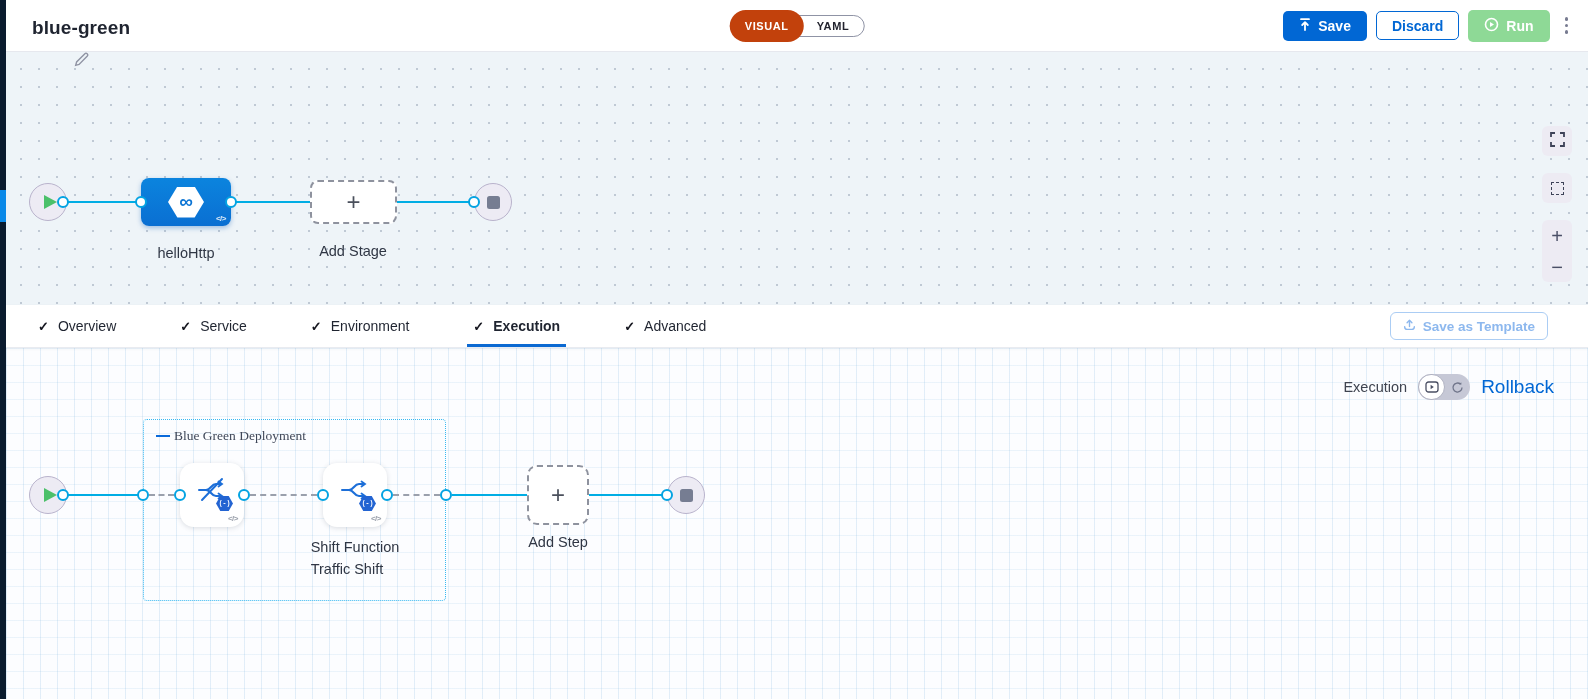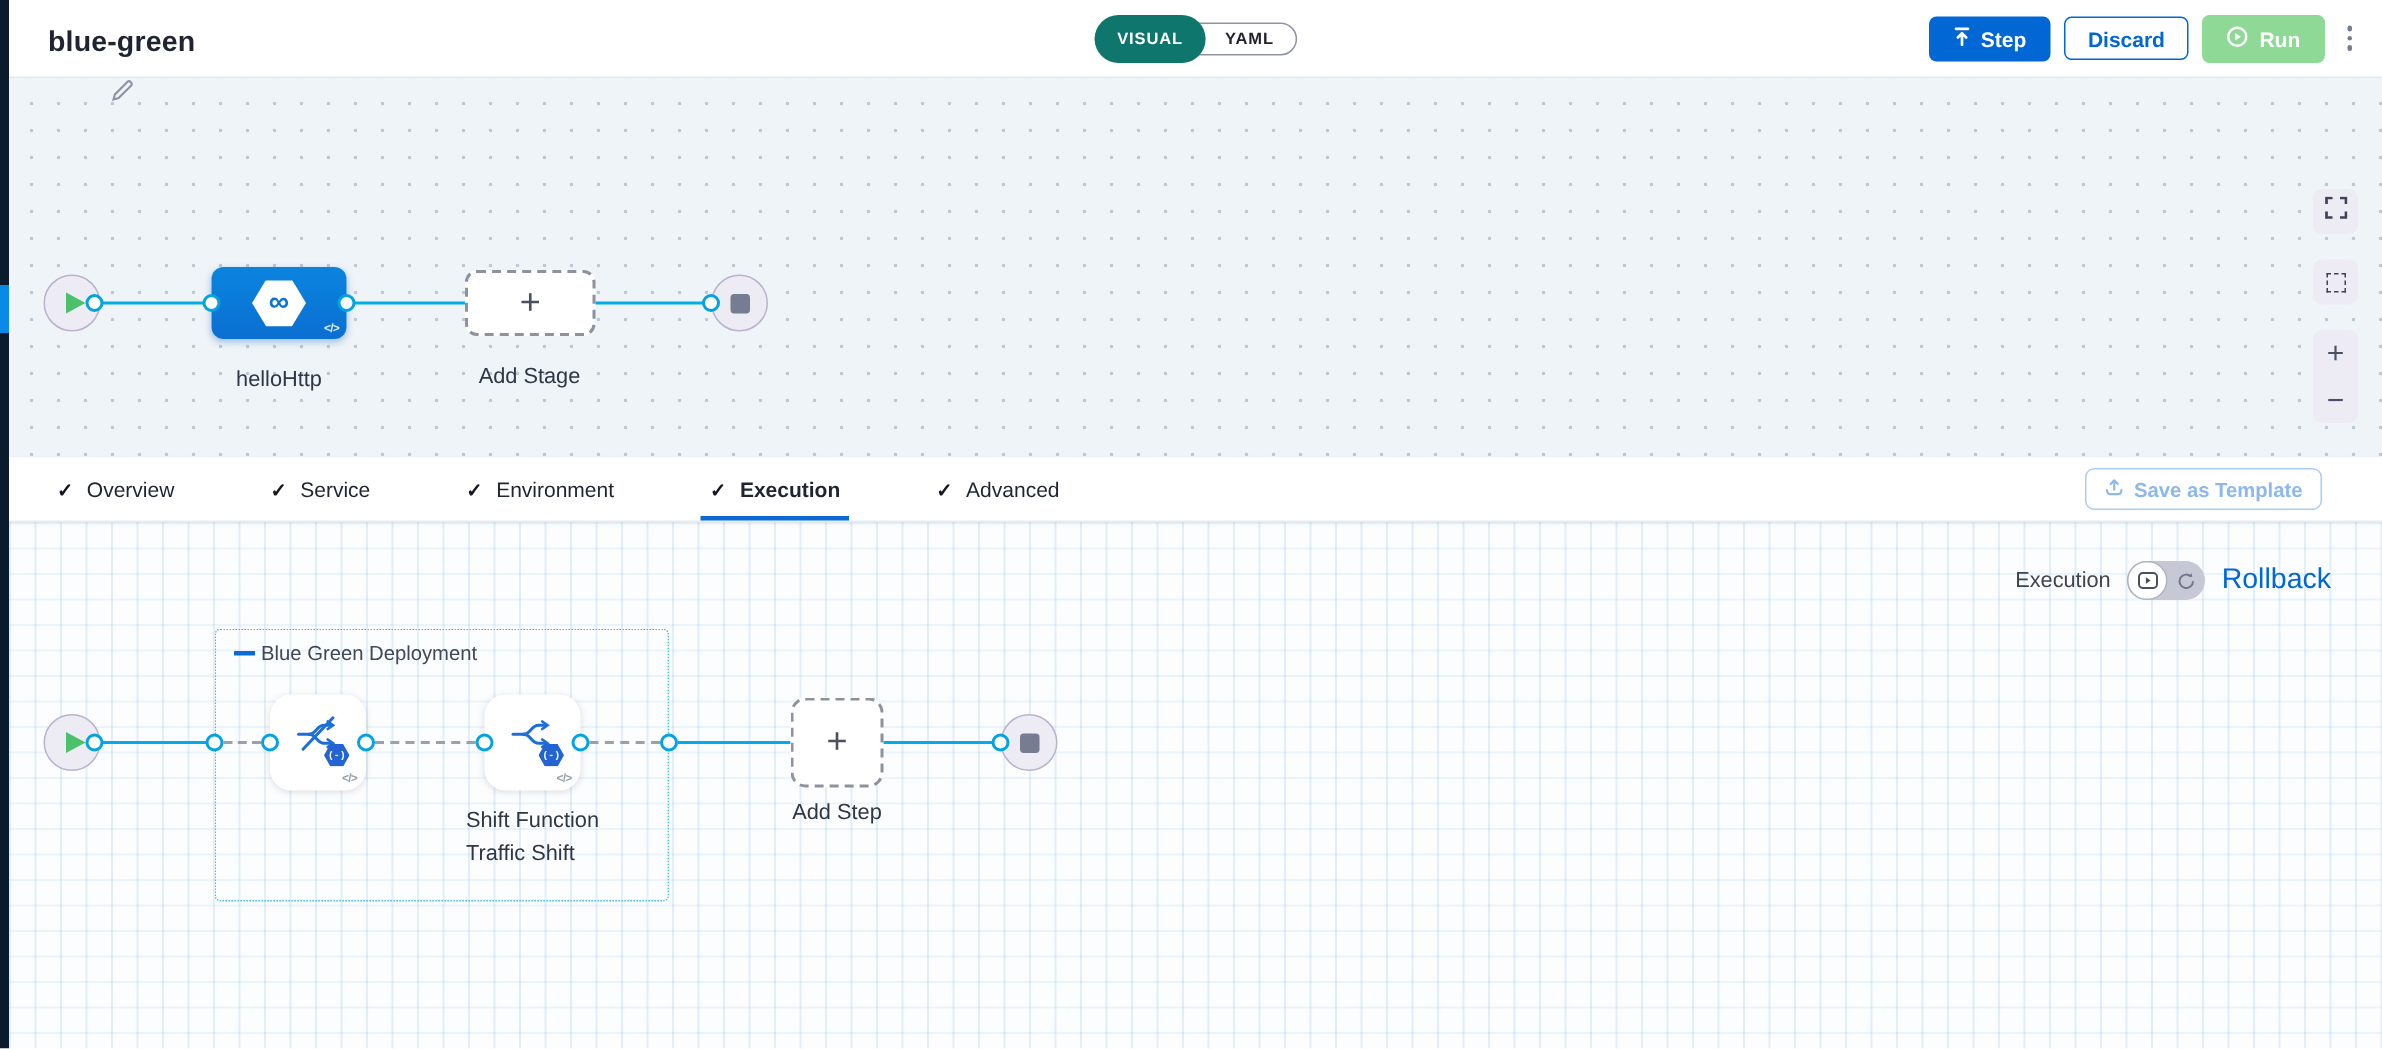--- a/index.html
+++ b/index.html
@@ -11,21 +11,21 @@
   .left-strip .strip-accent { position:absolute; left:0; top:190px; width:6px; height:32px; background:#0a89e8; }
 
   
   .header { position:absolute; left:6px; right:0; top:0; height:52px; background:#fff; border-bottom:1px solid #e6e8ee; display:flex; align-items:center; z-index:40; }
   .title-group { display:flex; align-items:center; padding-left:26px; gap:12px;flex-direction:column; }
   .page-title { font-size:19px; font-weight:700; color:#1f2430; letter-spacing:.1px; }
   .pencil-btn { display:flex; align-items:center; cursor:pointer; }
 
   .mode-toggle { position:absolute; left:50%; transform:translateX(-50%); display:flex; align-items:center; border:1px solid #8f93a5; border-radius:999px; height:22px; background:#fff; }
   .mode-seg { font-size:11px; font-weight:700; letter-spacing:.6px; padding:0 14px; height:22px; display:flex; align-items:center; border-radius:999px; color:#22232e; cursor:pointer; }
-  .mode-seg.active { background:#0f766e; color:#fff; margin:-1px; height:15px; padding:16px 15px; }
+  .mode-seg.active { background:#c2410c; color:#fff; margin:-1px; height:15px; padding:16px 15px; }
 
   .header-right { margin-left:auto; display:flex; align-items:center; gap:9px; padding-right:14px; }
   .unsaved-badge { background:#f2f2f8; border-radius:6px; padding:7px 14px; display:flex; align-items:center; gap:8px; font-size:13.5px; font-weight:700; color:#fc6a30; }
   .unsaved-dot { width:9px; height:9px; border-radius:50%; background:#fc6a30; }
   .btn { display:flex; align-items:center; gap:7px; font-size:14px; font-weight:700; border-radius:5px; padding:7px 16px; cursor:pointer; border:none; font-family:inherit; }
   .btn-save { background:#0167d4; color:#fff; }
   .btn-discard { background:#fff; color:#0167d4; border:1.5px solid #0167d4; padding:5.5px 15px; }
   .btn-run { background:#8ed996; color:#fff; }
   .kebab { display:flex; flex-direction:column; gap:3px; padding:4px 6px; cursor:pointer; }
   .kebab i { width:3.5px; height:3.5px; border-radius:50%; background:#777b90; }
@@ -78,21 +78,21 @@
   .exec-mode-label { font-size:14.5px; color:#3f4450; }
   .exec-toggle { width:52px; height:26px; background:#c6c8d6; border-radius:13px; display:flex; align-items:center; cursor:pointer; }
   .exec-toggle .seg-on { width:27px; height:26px; background:#fff; border:1px solid #b0b2c2; border-radius:13px; display:flex; align-items:center; justify-content:center; }
   .exec-toggle .seg-off { flex:1; display:flex; align-items:center; justify-content:center; }
   .rollback-link { font-size:19px; color:#0167d4; cursor:pointer; }
 
   
   .group-box { position:absolute; left:137px; top:71px; width:303px; height:182px; border:1.6px dotted #38b9f1; border-radius:4px; z-index:3; }
   .group-label { position:absolute; left:150px; top:80px; display:flex; align-items:center; gap:4px; z-index:5; }
   .group-dash { width:14px; height:2.5px; background:#0a6ada; }
-  .group-label span { font-size:13.5px; color:#3f4758; }
+  .group-label span { font-size:13.5px; color:#3f4758;font-family:Liberation Serif, serif; }
   .step-card { position:absolute; width:64px; height:64px; background:#fff; border-radius:14px; box-shadow:0 1px 5px rgba(60,70,90,.18); z-index:4; cursor:pointer; }
   .step-badge { position:absolute; right:11px; top:33px; width:17px; height:15px; background:#2364d2; clip-path:polygon(25% 0,75% 0,100% 50%,75% 100%,25% 100%,0 50%); color:#fff; font-size:6.5px; font-weight:700; display:flex; align-items:center; justify-content:center; font-family:"Liberation Mono", monospace; }
   .step-code { position:absolute; right:6px; bottom:4px; font-size:8px; font-weight:700; color:#9aa0ab; letter-spacing:-.5px; }
   .step-icon { position:absolute; left:50%; top:46%; transform:translate(-50%,-50%); }
   .two-line-label { line-height:1.55; }
 </style>
 </head>
 <body>
 
 <div class="page">
@@ -125,21 +125,21 @@
     </div>
 
     <div class="header-right">
       <button class="btn btn-save">
         <span>
           <svg width="12" height="13" viewBox="0 0 12 13" fill="none" stroke="#fff" stroke-width="1.8" stroke-linecap="round">
             <path d="M2 1.2h8"></path>
               <path d="M6 12V4.2M6 4.2L3.2 7M6 4.2L8.8 7"></path>
           </svg>
         </span>
-        <span>Step</span>
+        <span>Save</span>
       </button>
       <button class="btn btn-discard">
         <span>Discard</span>
       </button>
       <button class="btn btn-run">
         <span>
           <svg width="15" height="15" viewBox="0 0 15 15" fill="none">
             <circle cx="7.5" cy="7.5" r="6" stroke="#fff" stroke-width="1.6"></circle>
             <path d="M6 5l4 2.5L6 10z" fill="#fff"></path>
           </svg>

